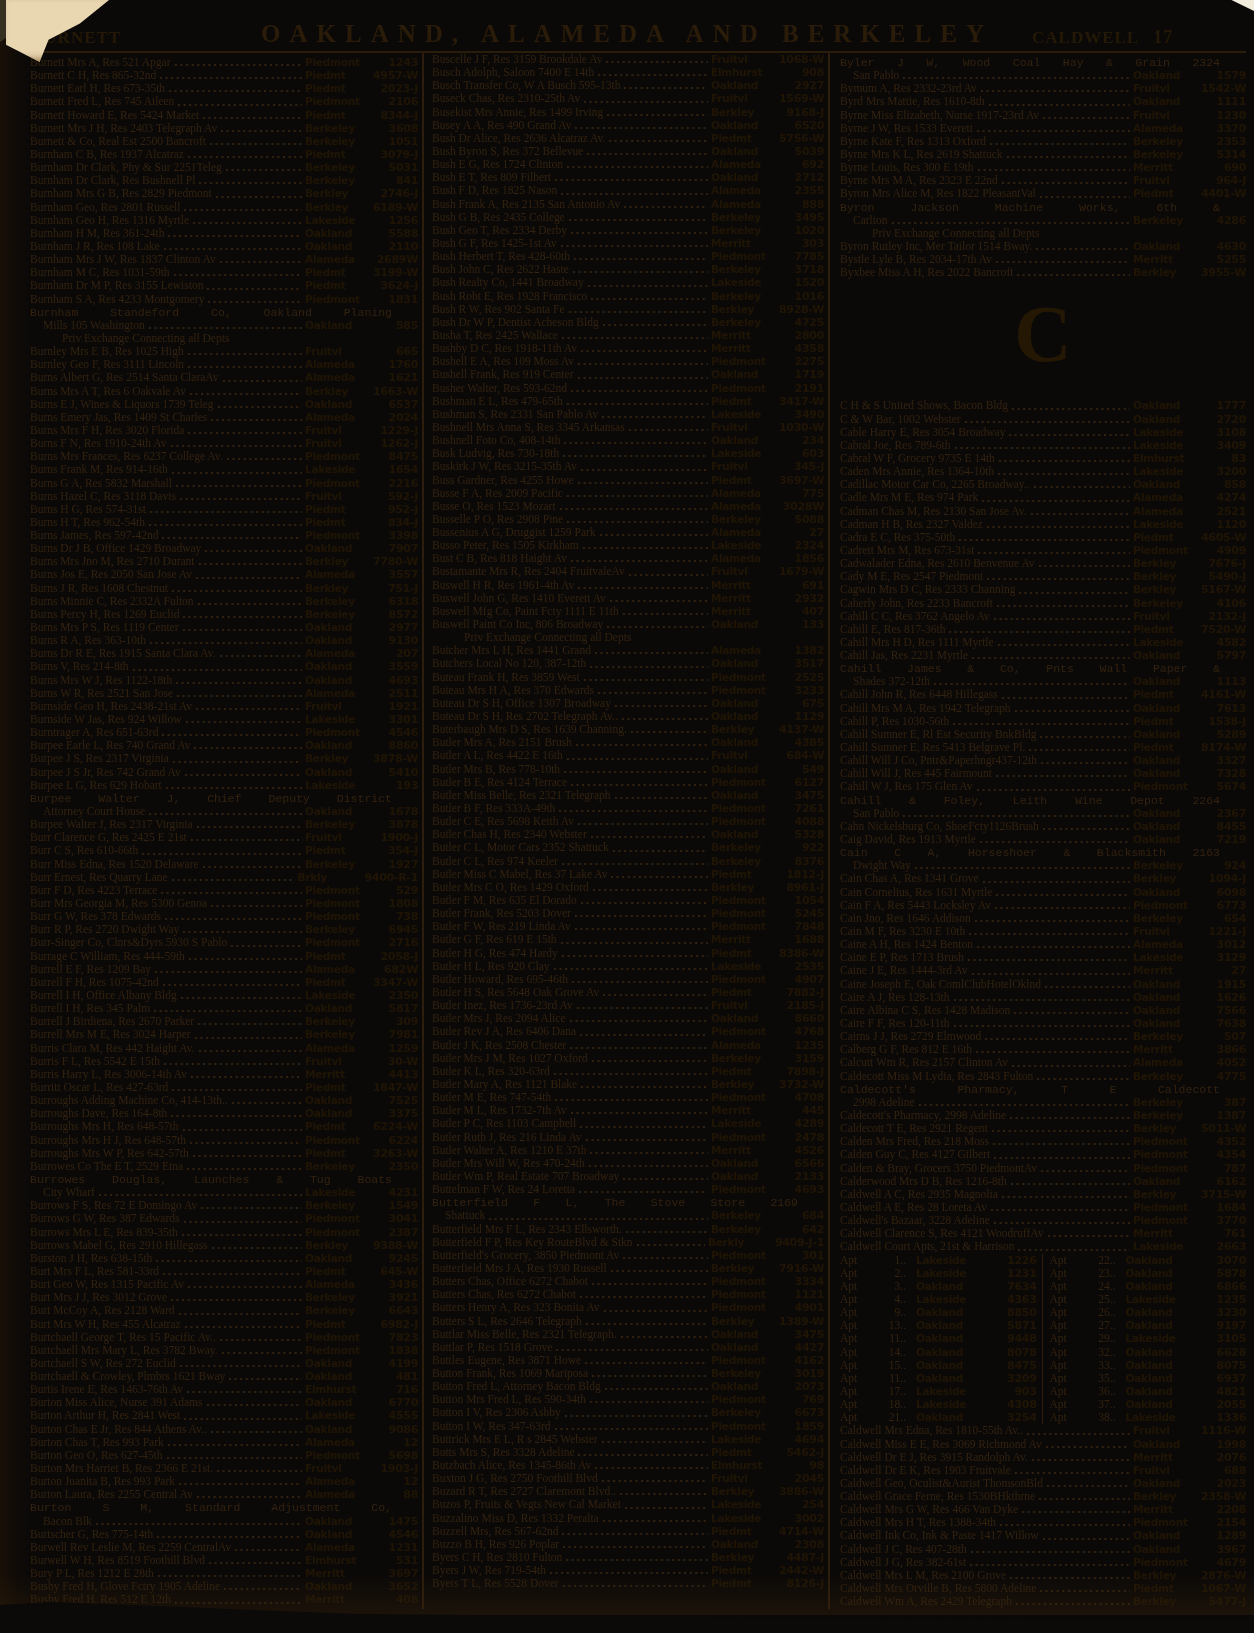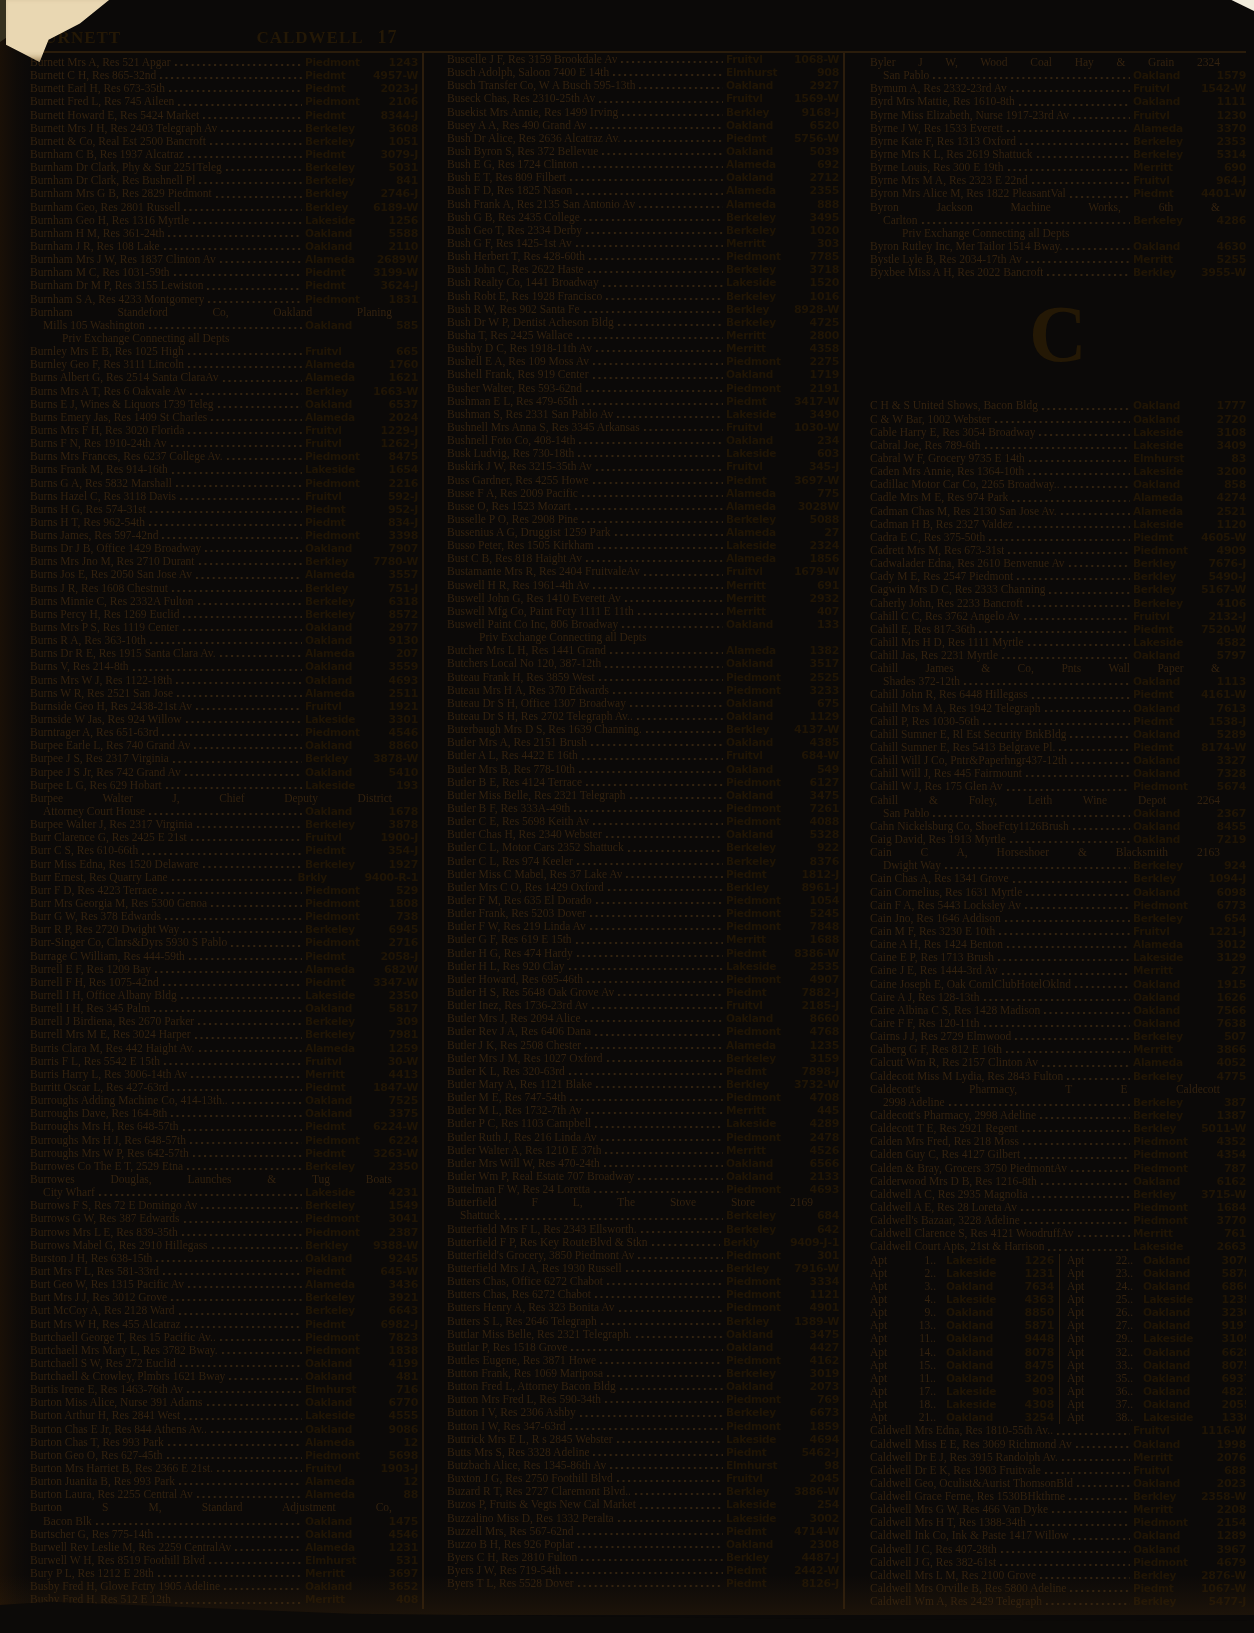--- a/index.html
+++ b/index.html
@@ -22,39 +22,39 @@
   .bottom-edge{position:absolute;left:0;right:0;bottom:0;height:40px;background:#0c0a08;
     clip-path:polygon(0 30%,4% 22%,28% 52%,70% 66%,100% 70%,100% 100%,0 100%);}
   .bottom-shadow{position:absolute;left:0;right:0;bottom:18px;height:40px;
     background:linear-gradient(180deg,rgba(60,38,12,0),rgba(60,38,12,.35));}
 
   .content{position:absolute;left:30px;top:4px;right:8px;bottom:20px;}
   .hdr{display:flex;align-items:flex-end;height:44px;
     border-bottom:2px solid rgba(48,32,12,.85);padding:0 4px 3px 2px;color:#241806;}
   .hdr-left{width:190px;font:bold 17px "Liberation Serif",serif;letter-spacing:1px;}
   .hdr-title{flex:1;text-align:center;font:bold 25px "Liberation Serif",serif;letter-spacing:9px;white-space:nowrap;color:#2a1c08;}
-  .hdr-right{width:210px;text-align:center;font:bold 17px "Liberation Serif",serif;letter-spacing:1px;white-space:nowrap;}
+  .hdr-right{width:210px;text-align:left;font:bold 17px "Liberation Serif",serif;letter-spacing:1px;white-space:nowrap;}
   .hdr-right .pgno{font-size:18px;margin-left:14px;}
 
-  .cols{display:flex;align-items:stretch;height:1556px;overflow:hidden;gap:15px;}
+  .cols{display:flex;align-items:stretch;height:1556px;overflow:hidden;}
   .col{overflow:hidden;padding-top:3px;}
   .col0{width:388px;border-right:2px solid rgba(52,35,14,.8);padding-right:4px;}
   .col1{width:392px;border-right:2px solid rgba(52,35,14,.8);padding:0 4px 0 8px;}
   .col2{flex:1;padding-left:10px;}
 
   .row{display:flex;align-items:baseline;height:13.15px;line-height:13.15px;white-space:nowrap;overflow:hidden;}
   .nm{font-family:"Liberation Serif",serif;font-size:11.5px;color:#33220f;flex:0 1 auto;overflow:hidden;}
   .dots{flex:1 0 7px;align-self:flex-end;height:4px;margin:0 3px 2px 3px;
     background-image:radial-gradient(circle at 2px 2px, rgba(52,36,16,.95) 1.05px, rgba(0,0,0,0) 1.4px);
     background-size:5.6px 4px;background-repeat:repeat-x;}
   .ex{font-family:"DejaVu Sans",sans-serif;font-weight:bold;font-size:10.6px;color:#201505;
     flex:0 0 auto;min-width:67px;letter-spacing:-.3px;}
   .ph{font-family:"DejaVu Sans",sans-serif;font-weight:bold;font-size:11px;color:#201505;
     flex:0 0 auto;min-width:46px;text-align:right;letter-spacing:-.3px;}
-  .l1{display:block;font-family:Liberation Serif, serif;font-size:11.5px;color:#33220f;
+  .l1{display:block;font-family:Liberation Mono, monospace;font-size:11.5px;color:#33220f;
     text-align:justify;text-align-last:justify;padding-right:26px;}
   .ind .nm{padding-left:13px;}
   .note{height:13.15px;line-height:13.15px;font:11.5px "Liberation Serif",serif;color:#33220f;
     padding-left:32px;white-space:nowrap;overflow:hidden;}
   .bigletter{height:104px;line-height:108px;text-align:center;
     font:bold 80px "Liberation Serif",serif;color:#241805;margin:10px 0 6px;}
 
   .apt-table{display:flex;}
   .apt-half{width:50%;}
   .apt-half.l{border-right:1.5px solid rgba(52,35,14,.8);padding-right:5px;}
@@ -66,20 +66,21 @@
   .apt-row .ph{flex:1;}
 </style>
 </head>
 <body>
 
 <div class="page">
   <div class="binding"></div>
   <div class="content">
     <div class="hdr">
       <div class="hdr-left">BURNETT</div>
+      <div class="hdr-title">OAKLAND,  ALAMEDA  AND  BERKELEY</div>
       <div class="hdr-right">
         <span>CALDWELL</span><span class="pgno">17</span>
       </div>
     </div>
     <div class="cols">
       <div class="col col0">
           <div class="row">
             <span class="nm">Burnett Mrs A, Res 521 Apgar</span>
             <span class="dots"></span>
             <span class="ex">Piedmont</span>

